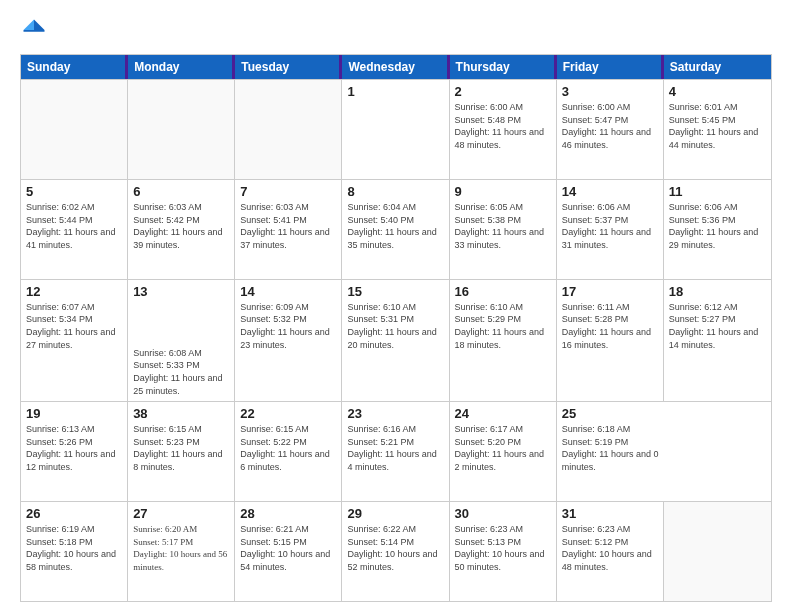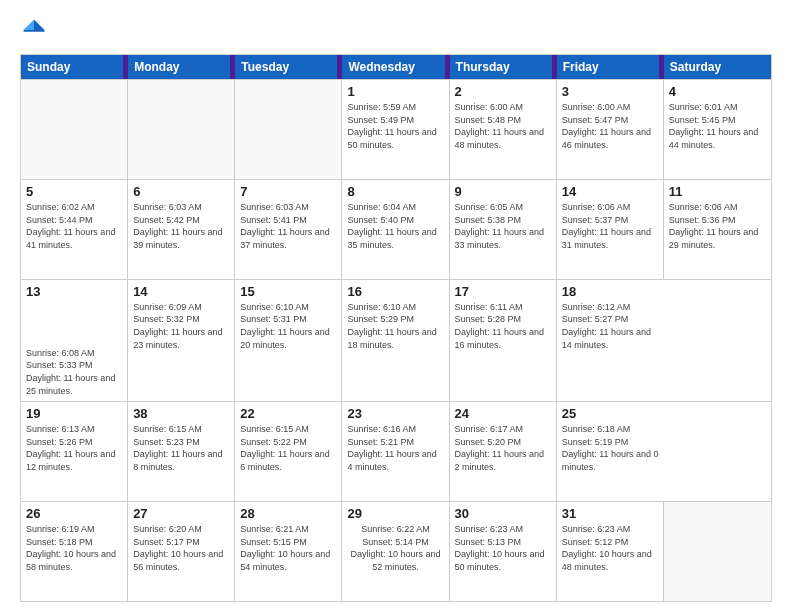--- a/index.html
+++ b/index.html
@@ -62,21 +62,21 @@
       display: grid;
       grid-template-columns: repeat(7, 1fr);
       background: #1565c0;
     }
     .cal-header-cell {
       color: #fff;
       font-size: 12px;
       font-weight: bold;
       padding: 5px 6px;
       text-align: left;
-      border-right: 5px solid #4c1d95;
+      border-right: 3px solid #4c1d95;
     }
     .cal-header-cell:last-child { border-right: none; }
     .cal-body {
       display: flex;
       flex-direction: column;
       flex: 1;
     }
     .cal-row {
       display: grid;
       grid-template-columns: repeat(7, 1fr);
@@ -138,23 +138,20 @@
         <div class="cal-header-cell">Friday</div>
         <div class="cal-header-cell">Saturday</div>
       </div>
     <div class="cal-body">
     <div class="cal-row">
           <div class="cal-cell empty"></div>
           <div class="cal-cell empty"></div>
           <div class="cal-cell empty"></div>
           <div class="cal-cell">
             <div class="day-num">1</div>
-            <div class="day-info" style="white-space: pre-line;">Sunrise: 5:59 AM
-Sunset: 5:49 PM
-Daylight: 11 hours and 50 minutes.</div>
           </div>
           <div class="cal-cell">
             <div class="day-num">2</div>
             <div class="day-info" style="white-space: pre-line;">Sunrise: 6:00 AM
 Sunset: 5:48 PM
 Daylight: 11 hours and 48 minutes.</div>
           </div>
           <div class="cal-cell">
             <div class="day-num">3</div>
             <div class="day-info" style="white-space: pre-line;">Sunrise: 6:00 AM
@@ -207,20 +204,26 @@
           </div>
           <div class="cal-cell">
             <div class="day-num">11</div>
             <div class="day-info" style="white-space: pre-line;">Sunrise: 6:06 AM
 Sunset: 5:36 PM
 Daylight: 11 hours and 29 minutes.</div>
           </div>
         </div>
         <div class="cal-row">
           <div class="cal-cell">
+            <div class="day-num">12</div>
+            <div class="day-info" style="white-space: pre-line;">Sunrise: 6:07 AM
+Sunset: 5:34 PM
+Daylight: 11 hours and 27 minutes.</div>
+          </div>
+          <div class="cal-cell">
             <div class="day-num">13</div>
             <div class="day-info" style="white-space: pre-line; margin-top: 46px;">Sunrise: 6:08 AM
 Sunset: 5:33 PM
 Daylight: 11 hours and 25 minutes.</div>
           </div>
           <div class="cal-cell">
             <div class="day-num">14</div>
             <div class="day-info" style="white-space: pre-line;">Sunrise: 6:09 AM
 Sunset: 5:32 PM
 Daylight: 11 hours and 23 minutes.</div>
@@ -290,33 +293,33 @@
         </div>
         <div class="cal-row">
           <div class="cal-cell">
             <div class="day-num">26</div>
             <div class="day-info" style="white-space: pre-line;">Sunrise: 6:19 AM
 Sunset: 5:18 PM
 Daylight: 10 hours and 58 minutes.</div>
           </div>
           <div class="cal-cell">
             <div class="day-num">27</div>
-            <div class="day-info" style="white-space: pre-line;">Sunrise: 6:20 AM
+            <div class="day-info" style="white-space: pre-line; font-family: Liberation Serif, serif;">Sunrise: 6:20 AM
 Sunset: 5:17 PM
 Daylight: 10 hours and 56 minutes.</div>
           </div>
           <div class="cal-cell">
             <div class="day-num">28</div>
             <div class="day-info" style="white-space: pre-line;">Sunrise: 6:21 AM
 Sunset: 5:15 PM
 Daylight: 10 hours and 54 minutes.</div>
           </div>
           <div class="cal-cell">
             <div class="day-num">29</div>
-            <div class="day-info" style="white-space: pre-line; text-align: center;">Sunrise: 6:22 AM
+            <div class="day-info" style="white-space: pre-line;">Sunrise: 6:22 AM
 Sunset: 5:14 PM
 Daylight: 10 hours and 52 minutes.</div>
           </div>
           <div class="cal-cell">
             <div class="day-num">30</div>
             <div class="day-info" style="white-space: pre-line;">Sunrise: 6:23 AM
 Sunset: 5:13 PM
 Daylight: 10 hours and 50 minutes.</div>
           </div>
           <div class="cal-cell">

